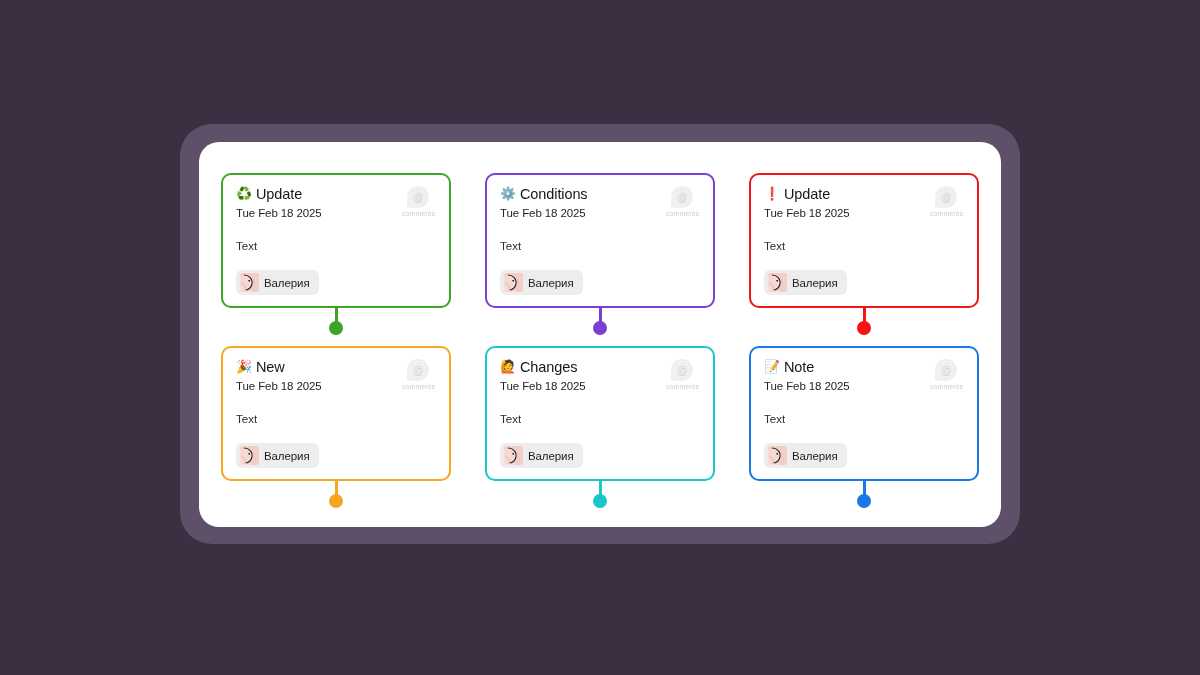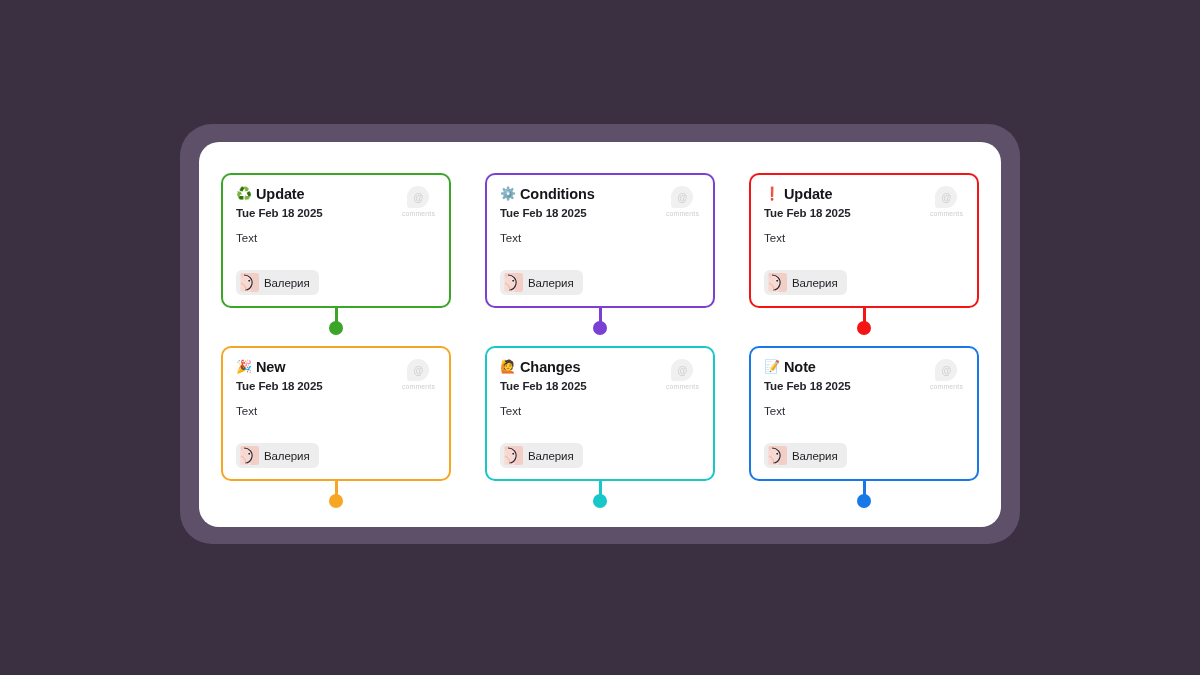--- a/index.html
+++ b/index.html
@@ -90,29 +90,29 @@
   .title-emoji {
     font-size: 13px;
     line-height: 1;
     display: inline-block;
     width: 15px;
     height: 15px;
   }
 
   .card-title {
     font-size: 14.5px;
-    font-weight: bold;
+    font-weight: normal;
     color: #15151a;
     letter-spacing: -0.1px;
   }
 
   .card-date {
     margin-top: 5px;
     font-size: 11.5px;
-    font-weight: bold;
+    font-weight: normal;
     color: #23232a;
     letter-spacing: -0.1px;
   }
 
   
   .comments {
     display: flex;
     flex-direction: column;
     align-items: center;
     margin-top: -1px;
@@ -133,21 +133,21 @@
   }
 
   .comments-label {
     margin-top: 2px;
     font-size: 7px;
     color: #cfcfcf;
     letter-spacing: 0.1px;
   }
 
   .card-text {
-    margin-top: 13px;
+    margin-top: 21px;
     font-size: 11.5px;
     color: #2b2b33;
   }
 
   .card-foot { margin-top: auto; }
 
   .chip {
     display: inline-flex;
     align-items: center;
     gap: 5px;

